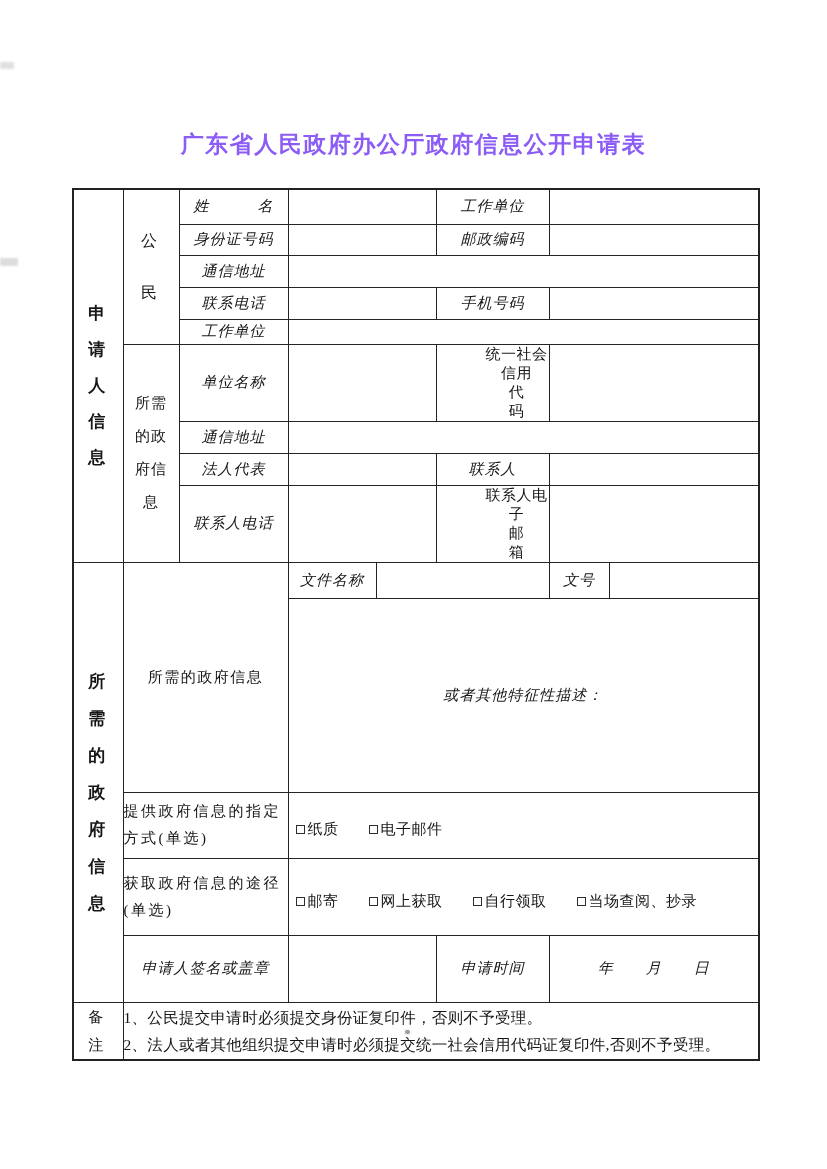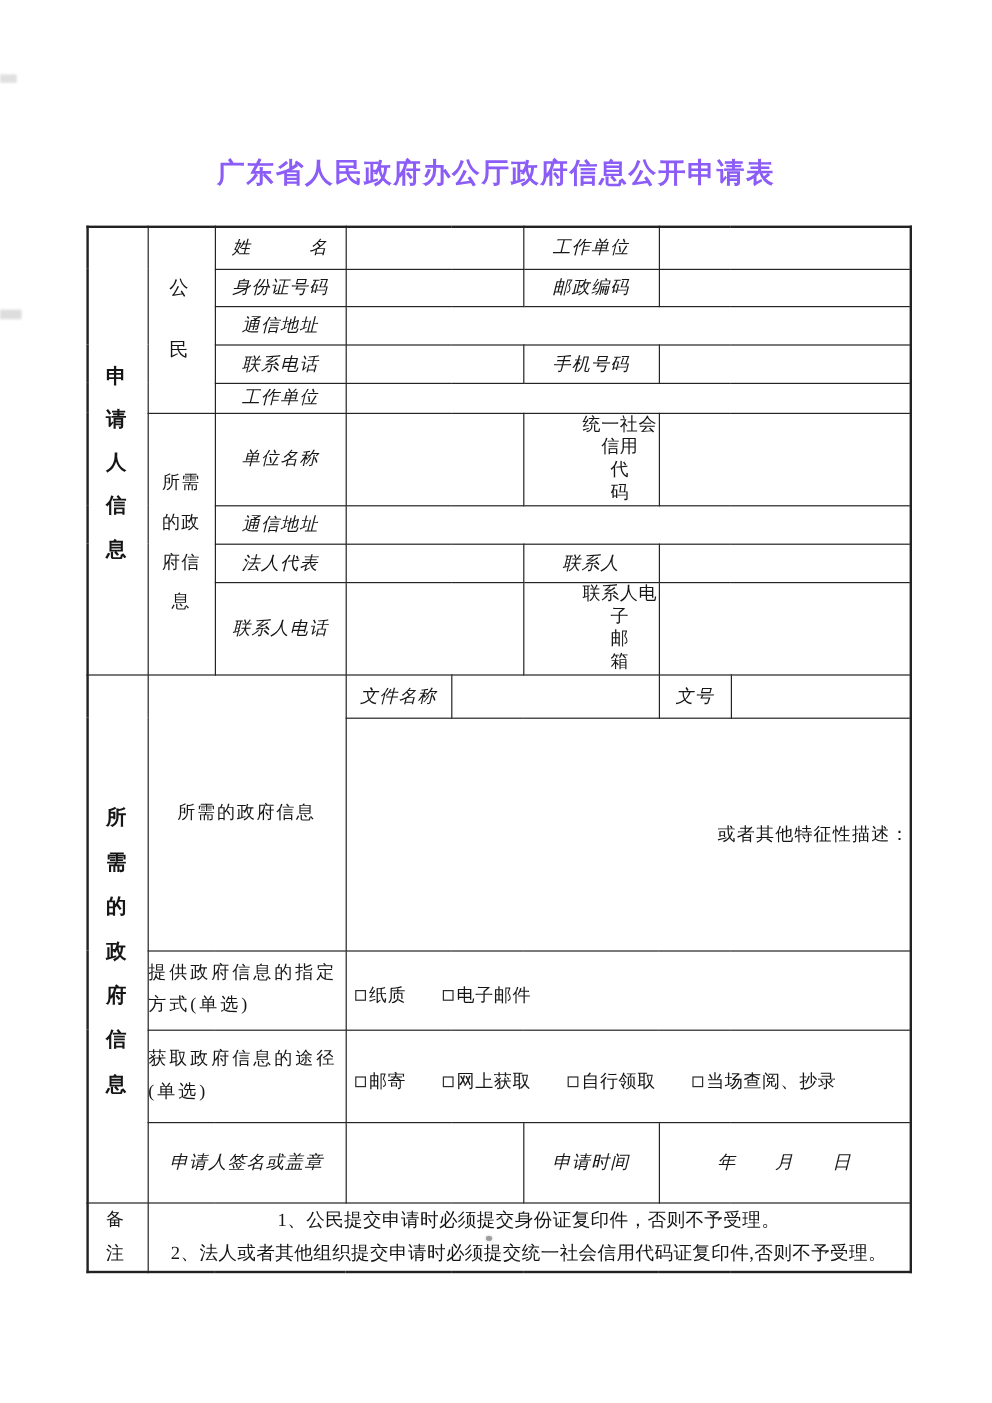--- a/index.html
+++ b/index.html
@@ -72,44 +72,45 @@
     line-height: 27px;
   }
   .needed-label {
     vertical-align: top;
     text-align: center;
     padding: 34px 0 0 11px;
     letter-spacing: 1.5px;
   }
   .desc-cell {
     vertical-align: top;
-    text-align: right;
+    text-align: center;
     padding: 8px 10px;
     letter-spacing: 1px;
+    font-style: italic;
   }
   .opts {
     display: flex;
     align-items: flex-start;
     padding: 9px 4px 0 7px;
     letter-spacing: 0.5px;
   }
   .opts.gap-l { gap: 30px; }
   .opts.gap-m { gap: 30px; }
   .opt { display: inline-flex; align-items: center; white-space: nowrap; }
   .cbox {
     display: inline-block;
     width: 9px;
     height: 9px;
     border: 1px solid #2c2c2c;
     margin-right: 3px;
     flex: none;
   }
   .opt-cell { vertical-align: top; }
   .notes-cell {
-    text-align: center;
+    text-align: left;
     padding: 4px 4px 4px 13px;
     line-height: 27px;
     font-size: 15.5px;
     letter-spacing: 0.3px;
   }
   .notes-cell div { white-space: nowrap; }
   
   .artifact { position: absolute; pointer-events: none; }
   .dot {
     left: 405px; top: 1030px; width: 5px; height: 4px;

